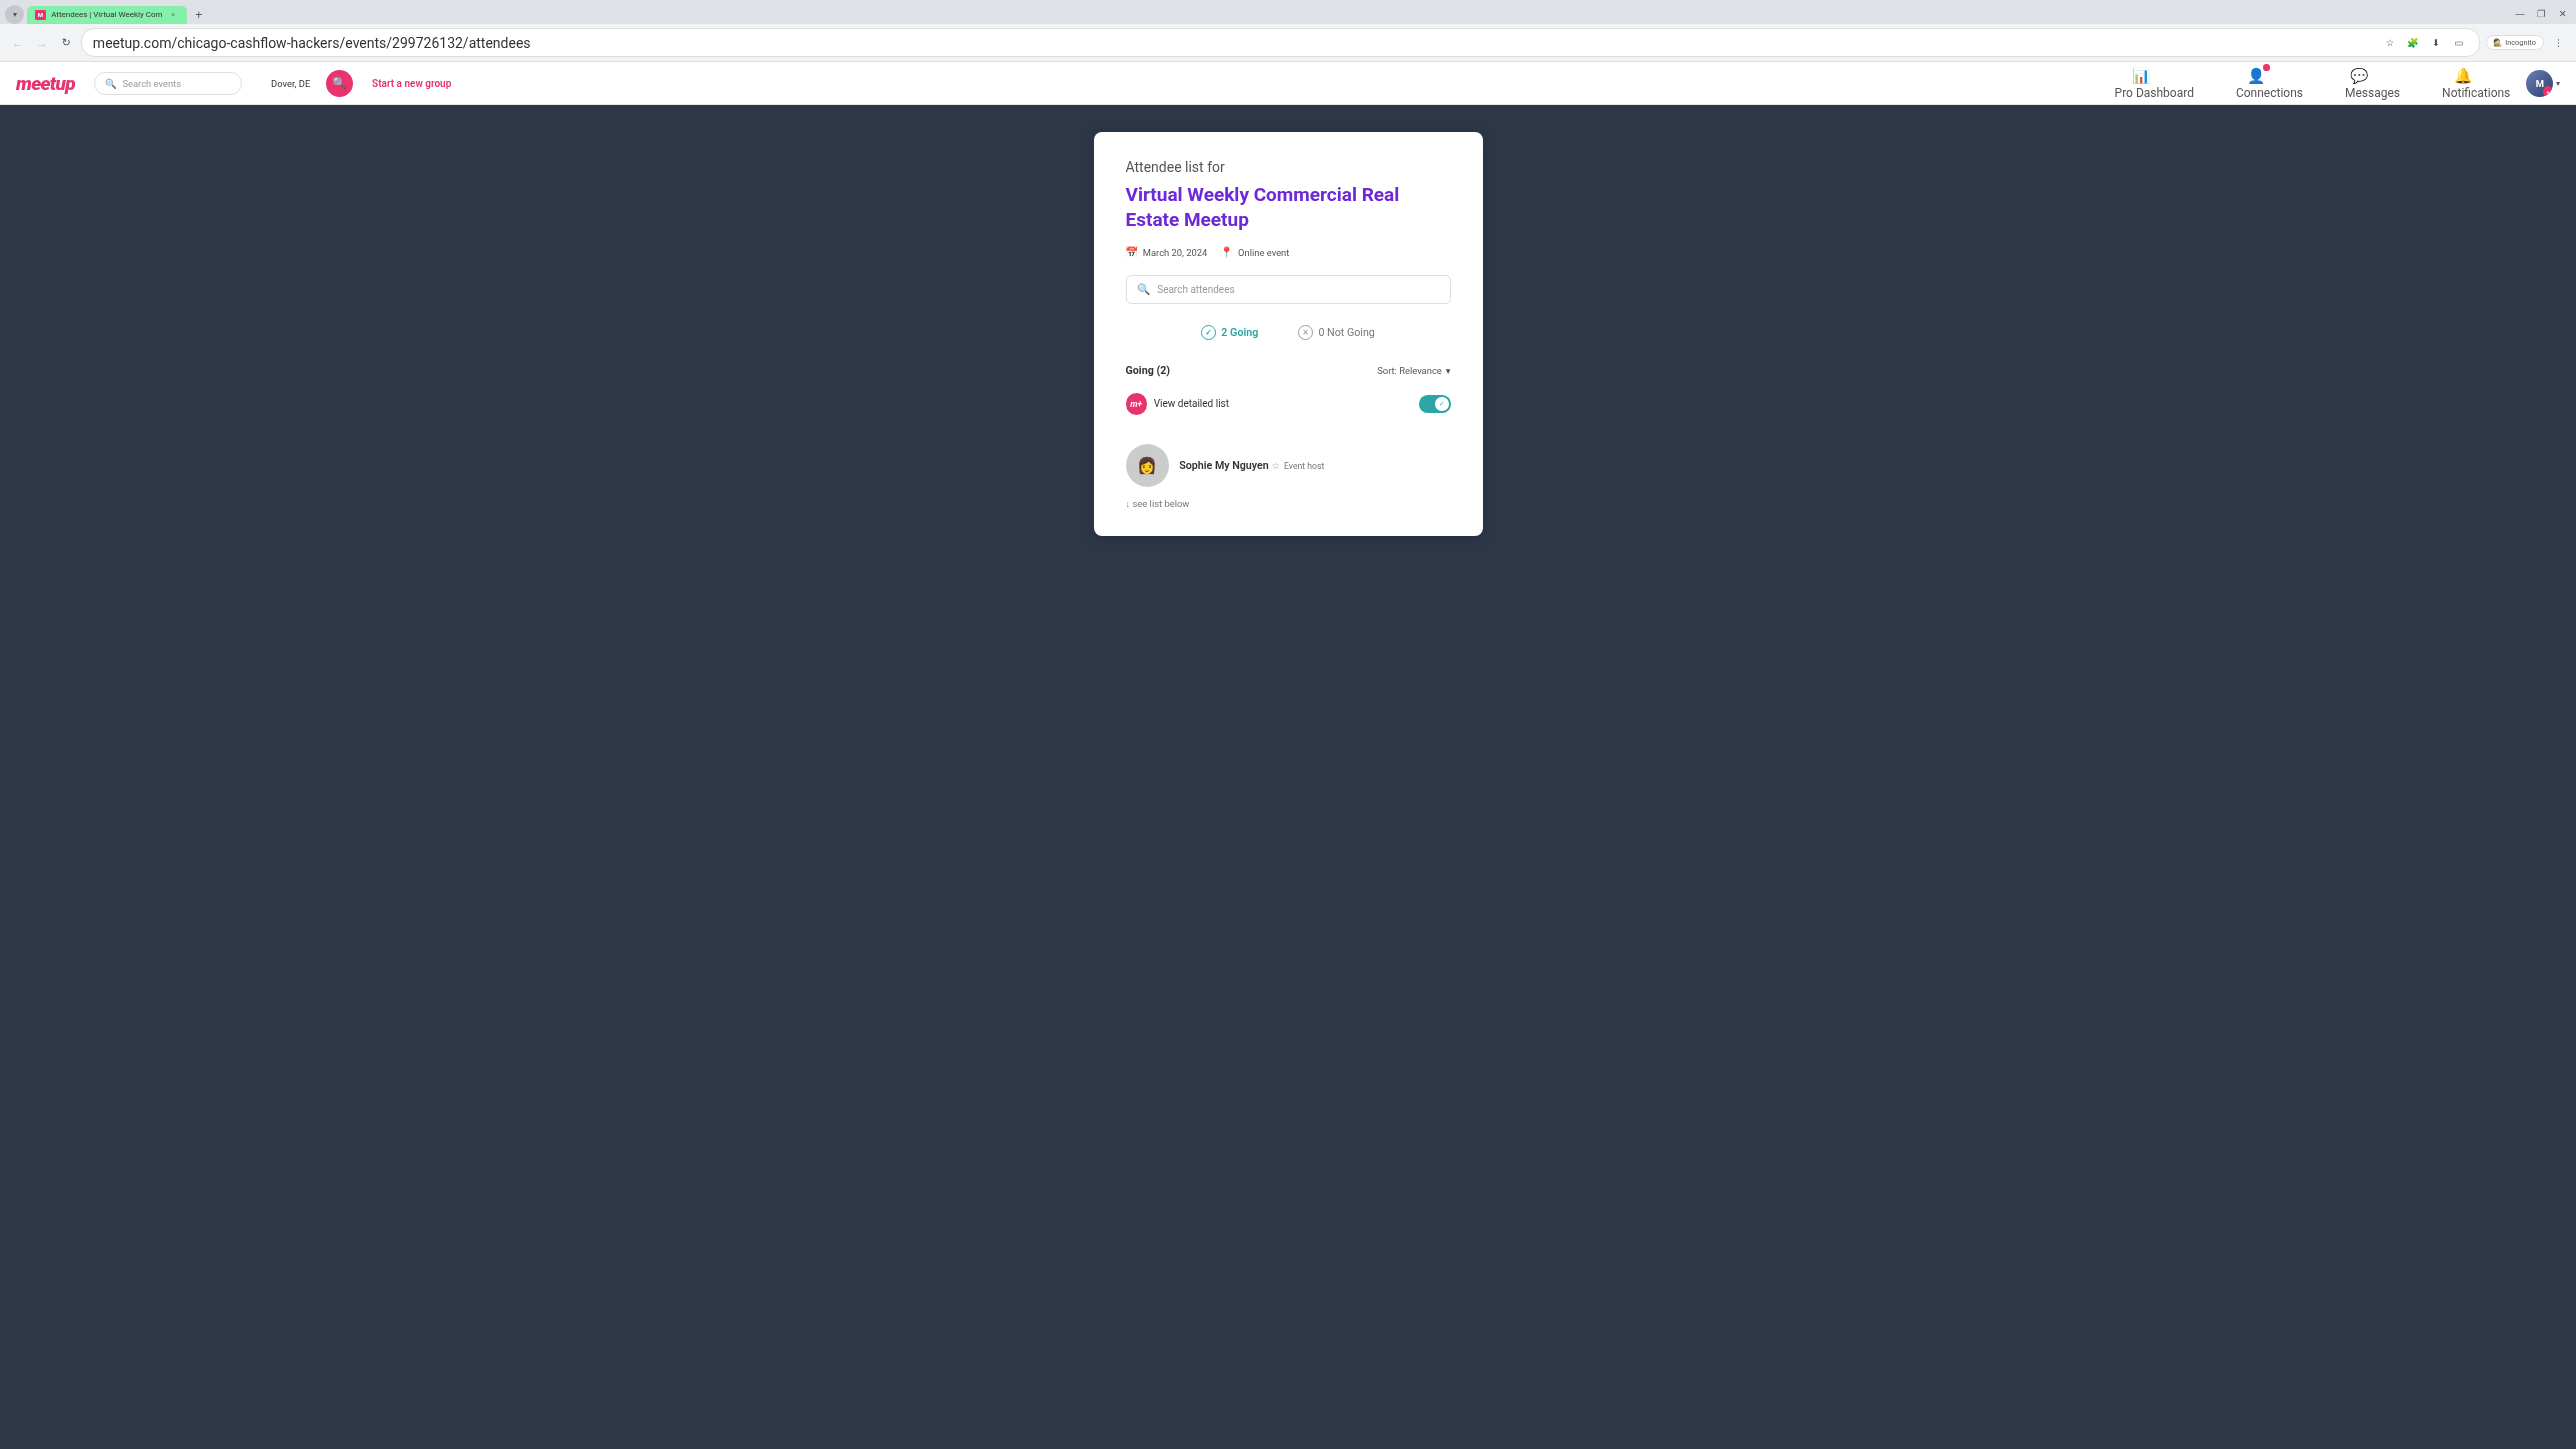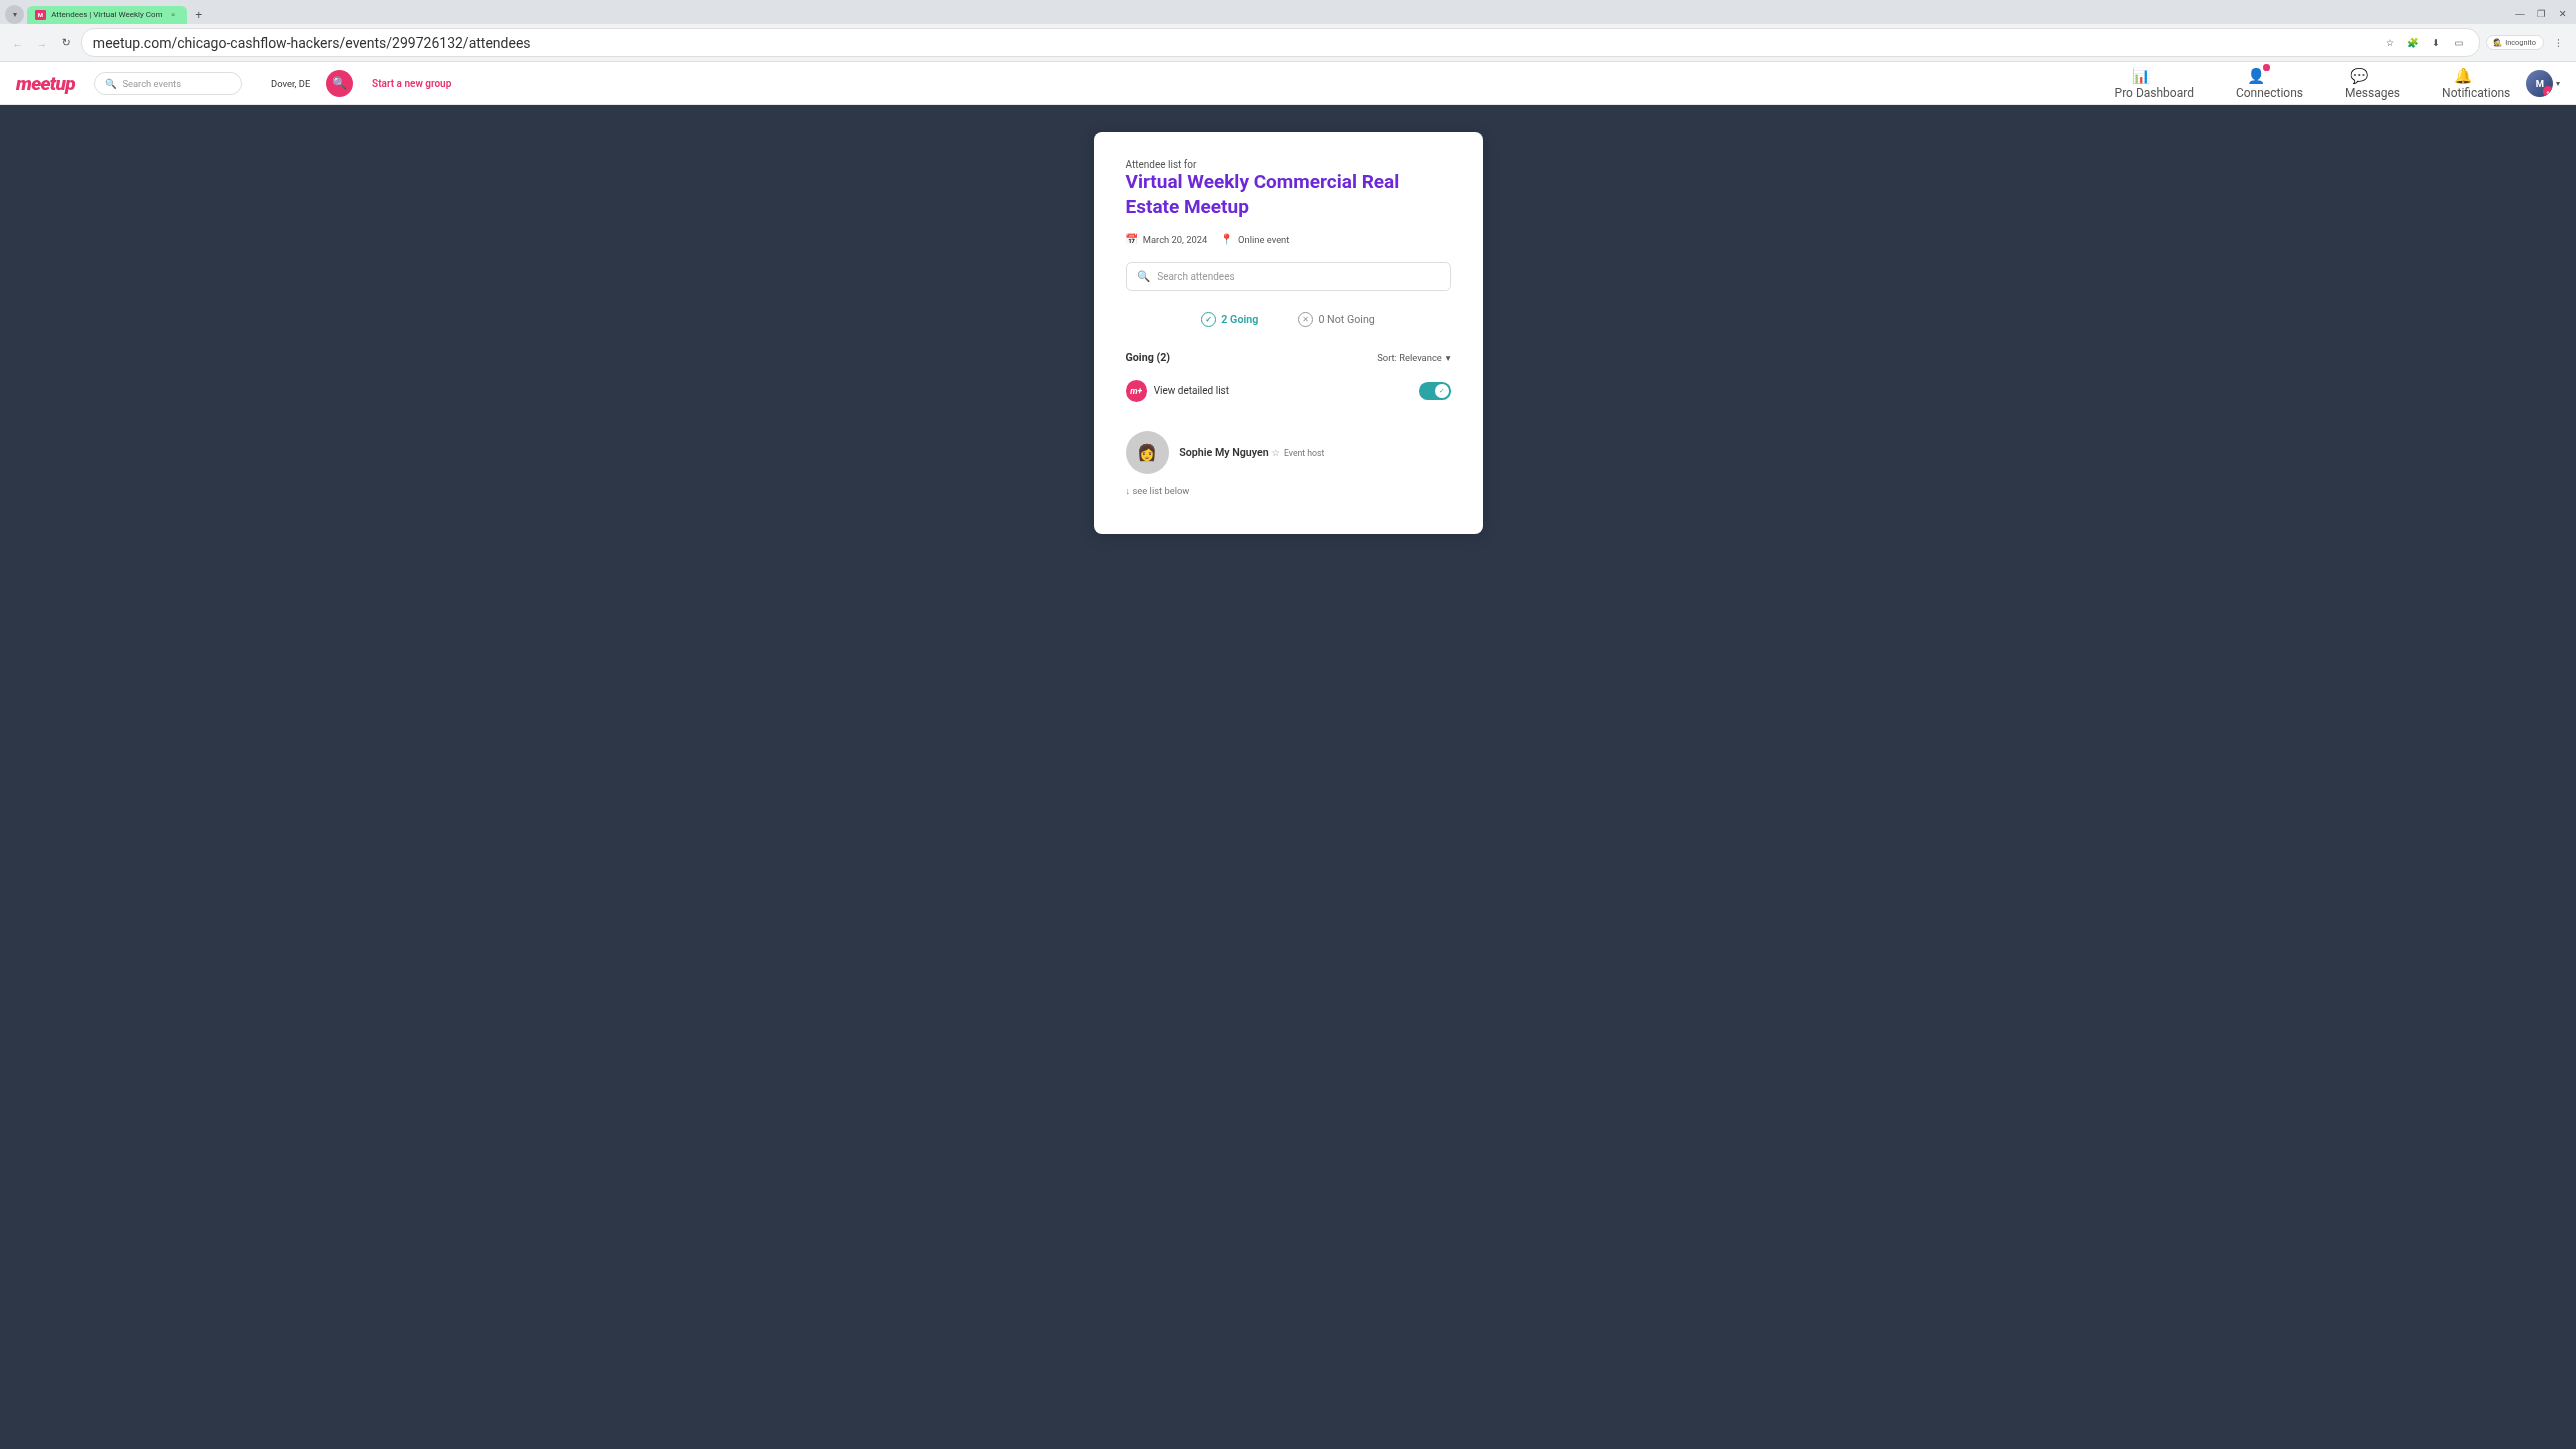--- a/index.html
+++ b/index.html
@@ -274,22 +274,23 @@
     }
     .card {
       background: #fff;
       border-radius: 8px;
       padding: 27px 32px;
       width: 389px;
       min-height: 402px;
       box-shadow: 0 2.7px 16px rgba(0,0,0,0.15);
     }
     .attendee-list-label {
-      font-size: 10px;
-      color: #555;
+      font-size: 14px;
+      color: #555;
+      margin-bottom: 8px;
     }
     .event-title {
       font-size: 19px;
       font-weight: 700;
       color: #6d28d9;
       line-height: 1.3;
       margin-bottom: 13.4px;
     }
     .event-meta {
       display: flex;

